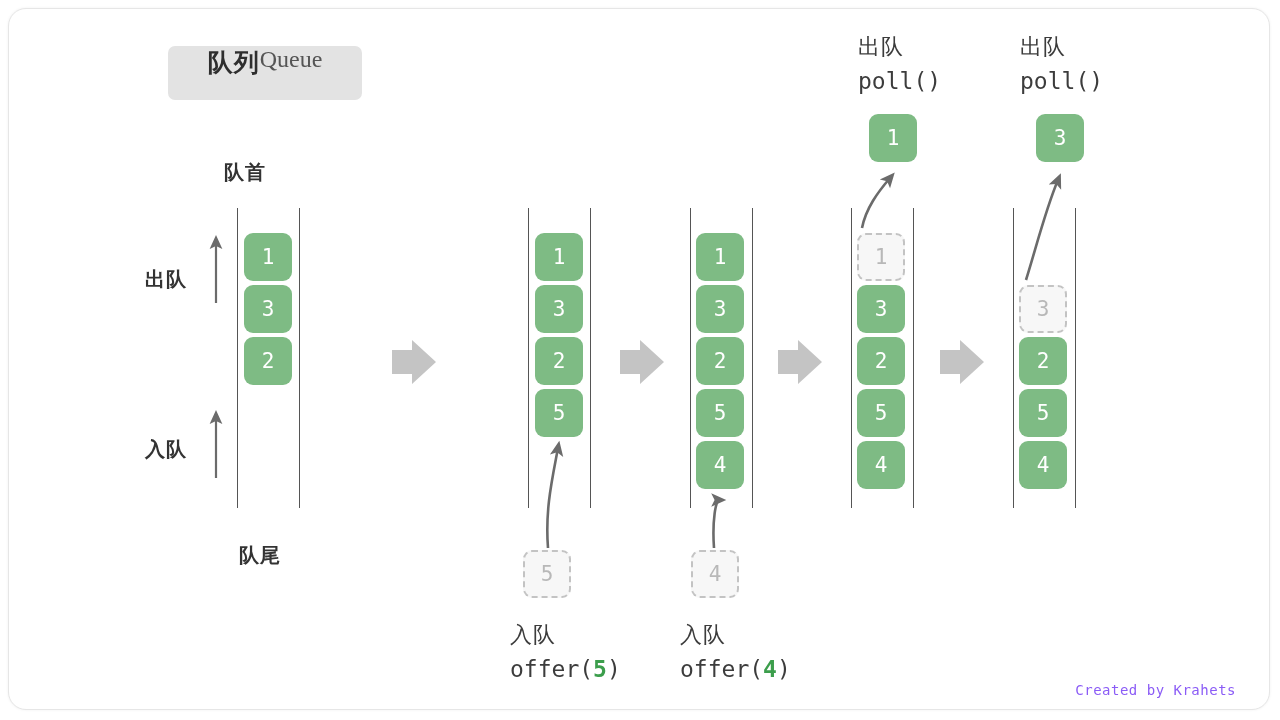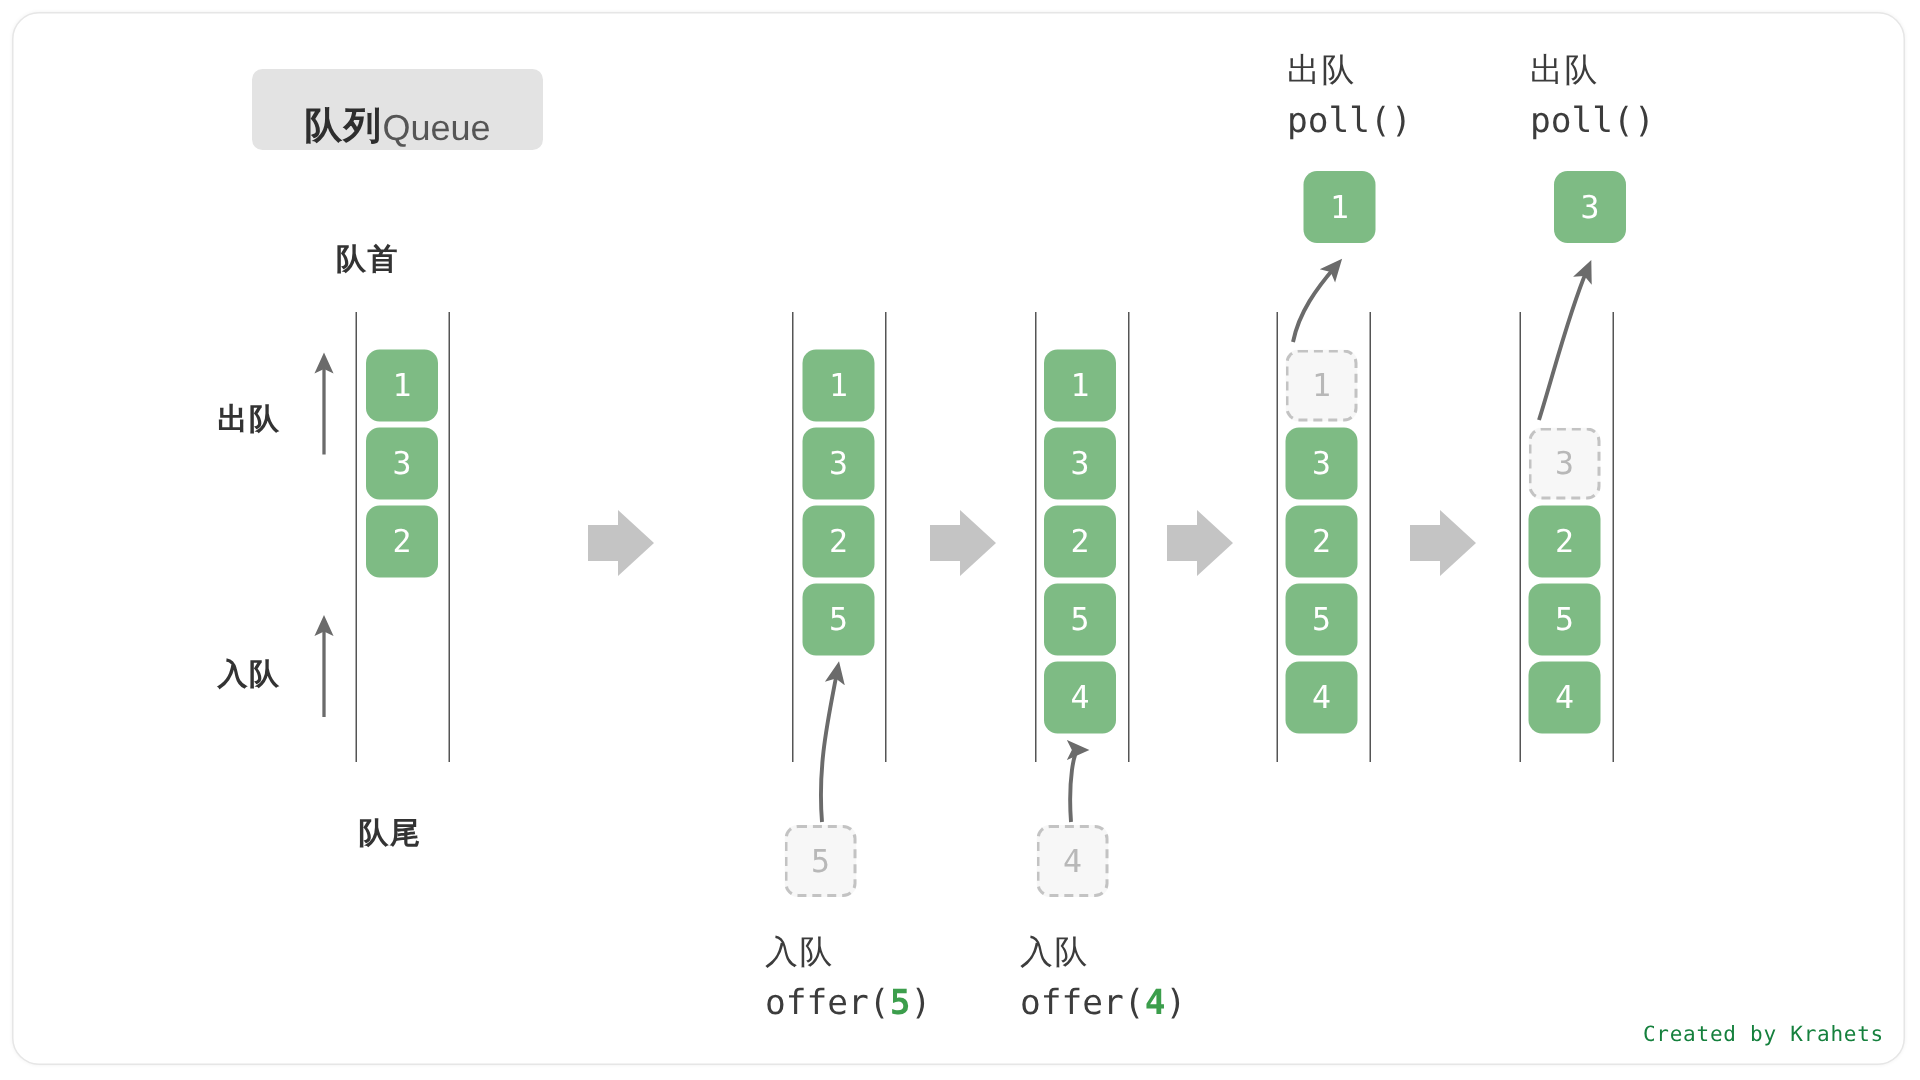--- a/index.html
+++ b/index.html
@@ -33,31 +33,31 @@
   
   .title-badge {
     position: absolute;
     left: 168px;
     top: 46px;
     width: 194px;
     height: 54px;
     background: #e3e3e3;
     border-radius: 7px;
     display: flex;
-    align-items: flex-end;
+    align-items: flex-start;
     justify-content: center;
   }
   .title-cn {
     font-size: 25px;
     font-weight: bold;
     color: #2e2e2e;
     letter-spacing: 1px;
   }
   .title-en {
-    font-family: Liberation Sans, sans-serif;
+    font-family: Liberation Serif, serif;
     font-size: 24px;
     color: #555555;
   }
 
   
   .lbl-bold-cn {
     position: absolute;
     font-size: 20px;
     font-weight: bold;
     color: #333333;
@@ -117,25 +117,25 @@
     left: 0;
     top: 0;
     width: 1280px;
     height: 720px;
     pointer-events: none;
   }
 
   
   .watermark {
     position: absolute;
-    right: 24px;
+    right: 44px;
     bottom: 22px;
     font-family: "DejaVu Sans Mono", "Liberation Mono", monospace;
     font-size: 14px;
-    color: #15803d;
+    color: #8b5cf6;
     letter-spacing: 0.5px;
   }
 </style>
 </head>
 <body>
 
 <div id="stage">
   <div class="frame"></div>
 
   <div class="title-badge">

